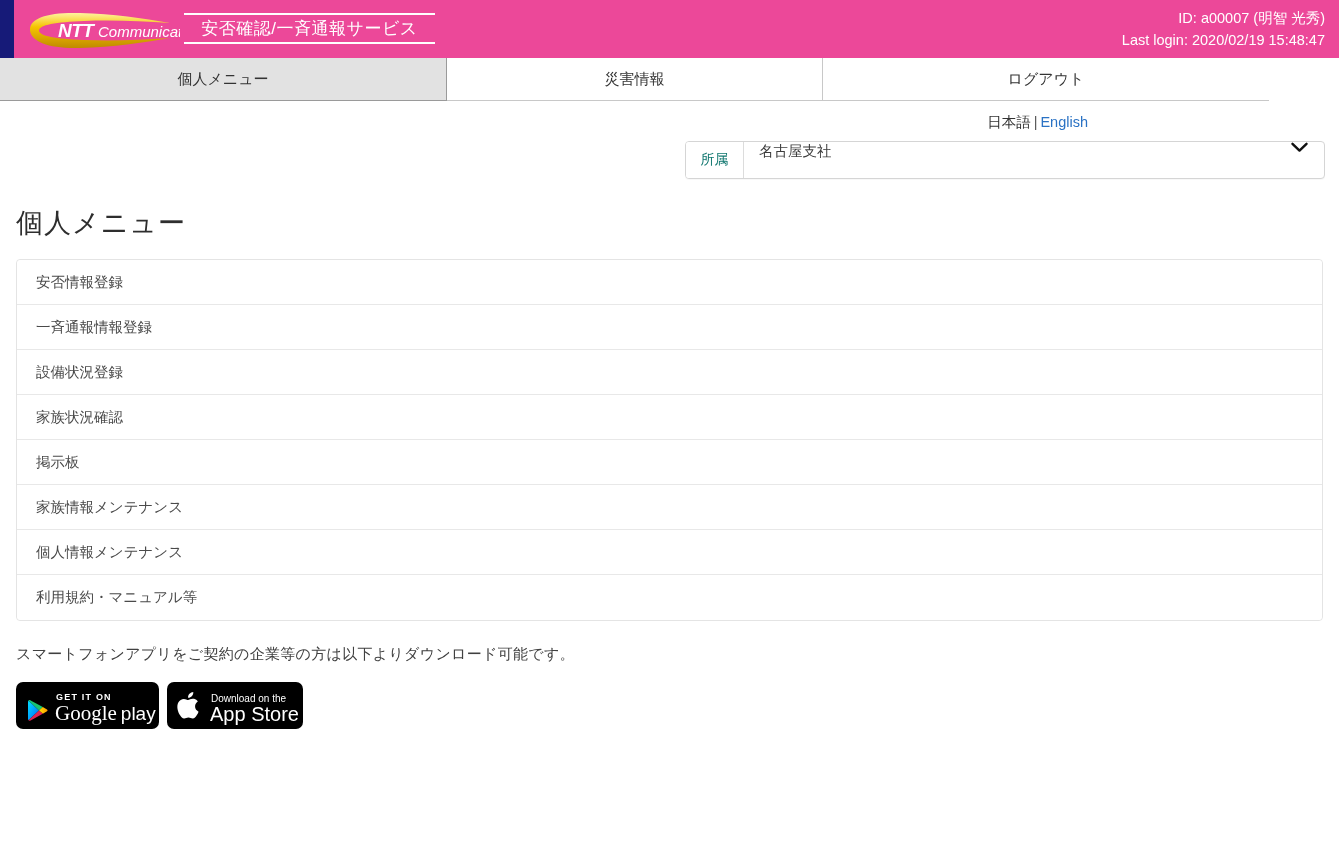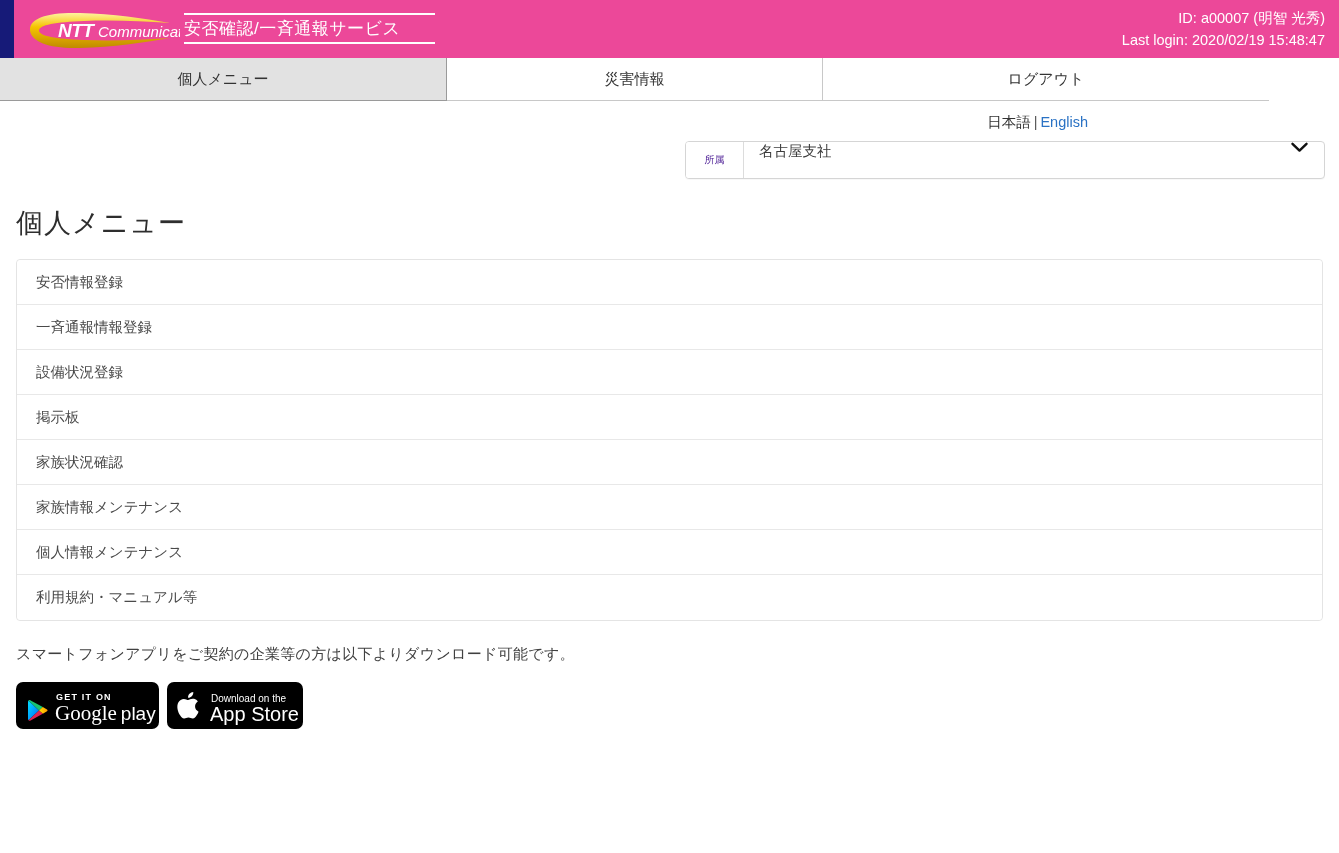--- a/index.html
+++ b/index.html
@@ -35,21 +35,21 @@
   .logo-svg { display: block; }
   .brand-title {
     position: absolute;
     left: 184px; top: 13px;
     width: 251px; height: 31px;
     border-top: 2px solid #ffffff;
     border-bottom: 2px solid #ffffff;
     color: #ffffff;
     font-size: 17px;
     line-height: 27px;
-    text-align: left;
+    text-align: center;
     letter-spacing: 0.5px;
     white-space: nowrap;
   }
   .header-right {
     position: absolute;
     right: 14px; top: 7px;
     text-align: right;
     color: #ffffff;
     font-size: 14.5px;
     line-height: 22px;
@@ -113,22 +113,22 @@
     border-radius: 4px;
     background: #ffffff;
     box-shadow: 0 1px 1px rgba(0,0,0,0.03);
     overflow: hidden;
   }
   .select-label {
     width: 58px;
     display: flex;
     align-items: center;
     justify-content: center;
-    font-size: 10px;
-    color: #4c1d95;
+    font-size: 14px;
+    color: #0f766e;
     border-right: 1px solid #dcdcdc;
     background: #ffffff;
   }
   .select-field {
     flex: 1;
     display: flex;
     justify-content: space-between;
     padding: 0 16px 0 15px;
     font-size: 14.5px;
     color: #3c3c3c;
@@ -236,22 +236,22 @@
   </div>
 </div>
 
 <div class="content">
   <h1 class="page-title">個人メニュー</h1>
 
   <div class="menu-list">
     <div class="menu-item">安否情報登録</div>
     <div class="menu-item">一斉通報情報登録</div>
     <div class="menu-item">設備状況登録</div>
+    <div class="menu-item">家族状況確認</div>
     <div class="menu-item">掲示板</div>
-    <div class="menu-item">家族状況確認</div>
     <div class="menu-item">家族情報メンテナンス</div>
     <div class="menu-item">個人情報メンテナンス</div>
     <div class="menu-item">利用規約・マニュアル等</div>
   </div>
 
   <div class="app-note">スマートフォンアプリをご契約の企業等の方は以下よりダウンロード可能です。</div>
 
   <div class="badges">
 
     <svg class="badge" width="143" height="47" viewBox="0 0 143 47">

